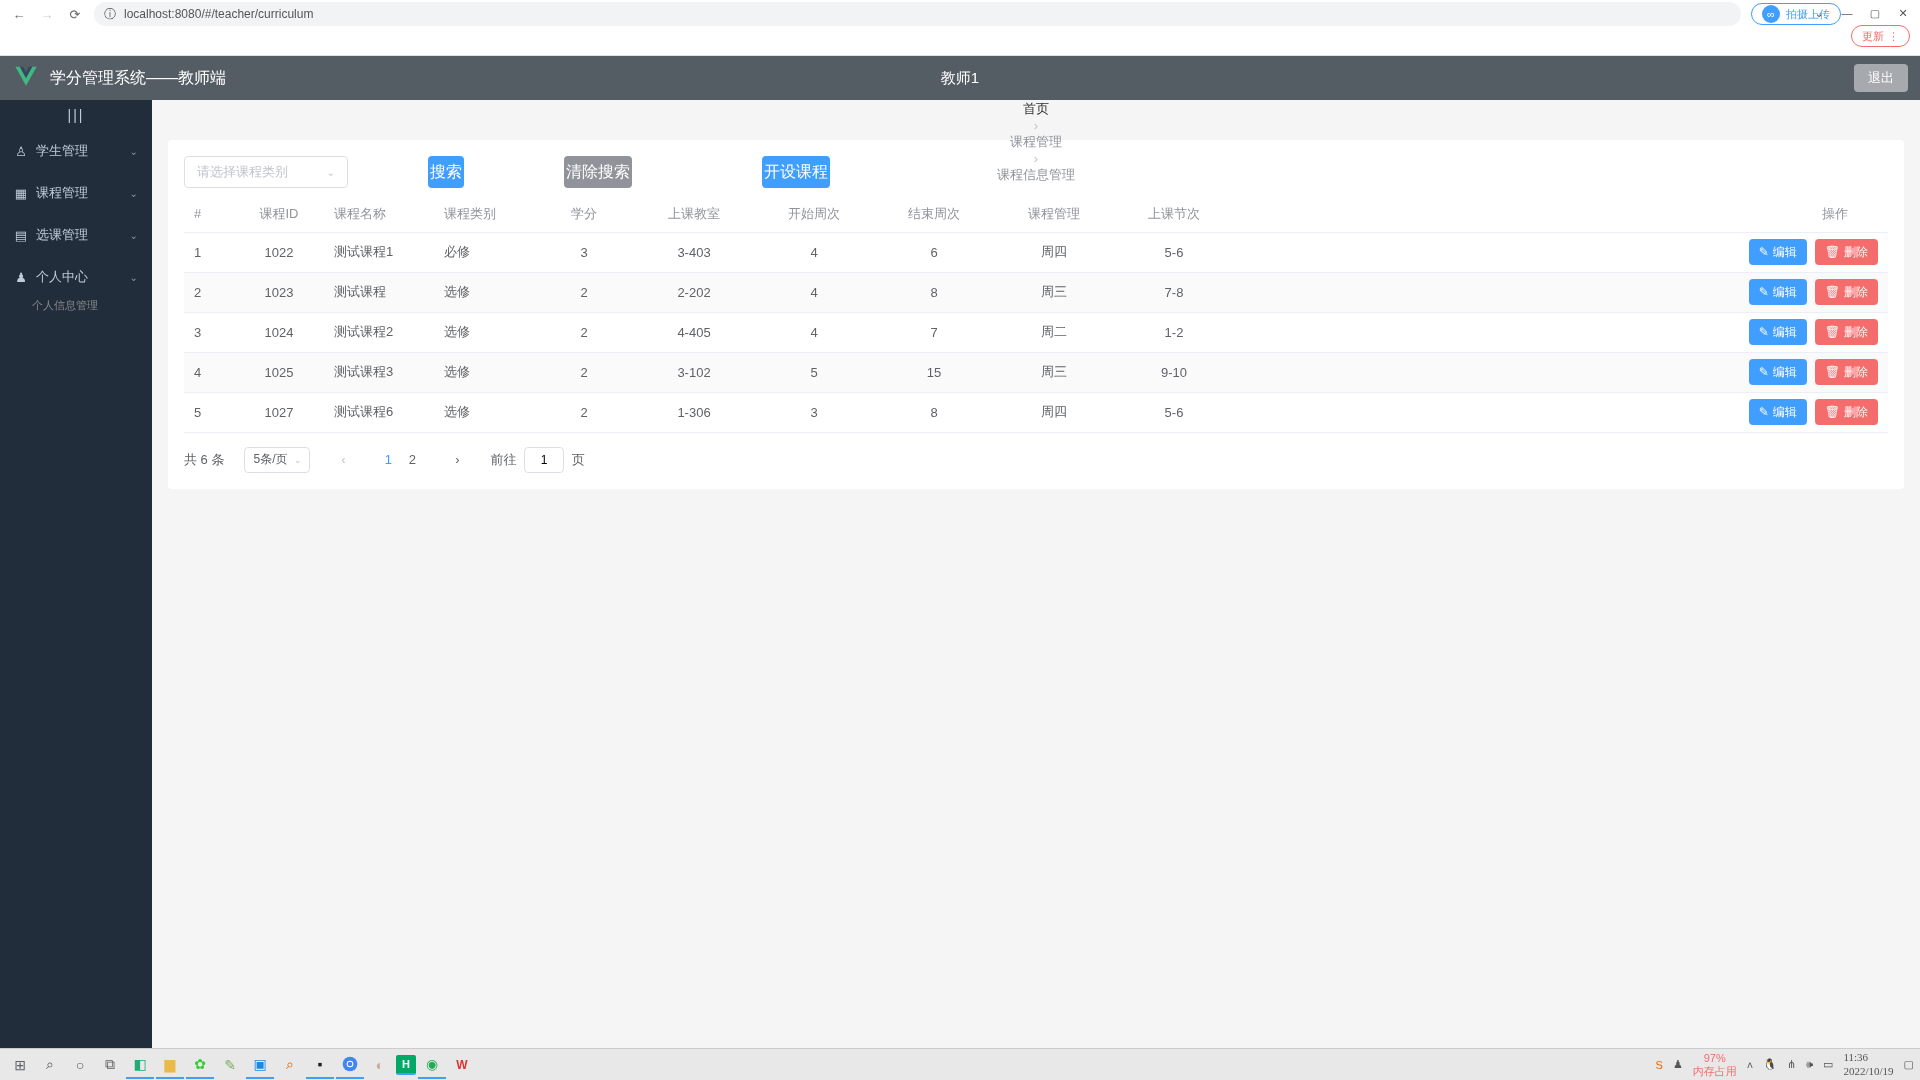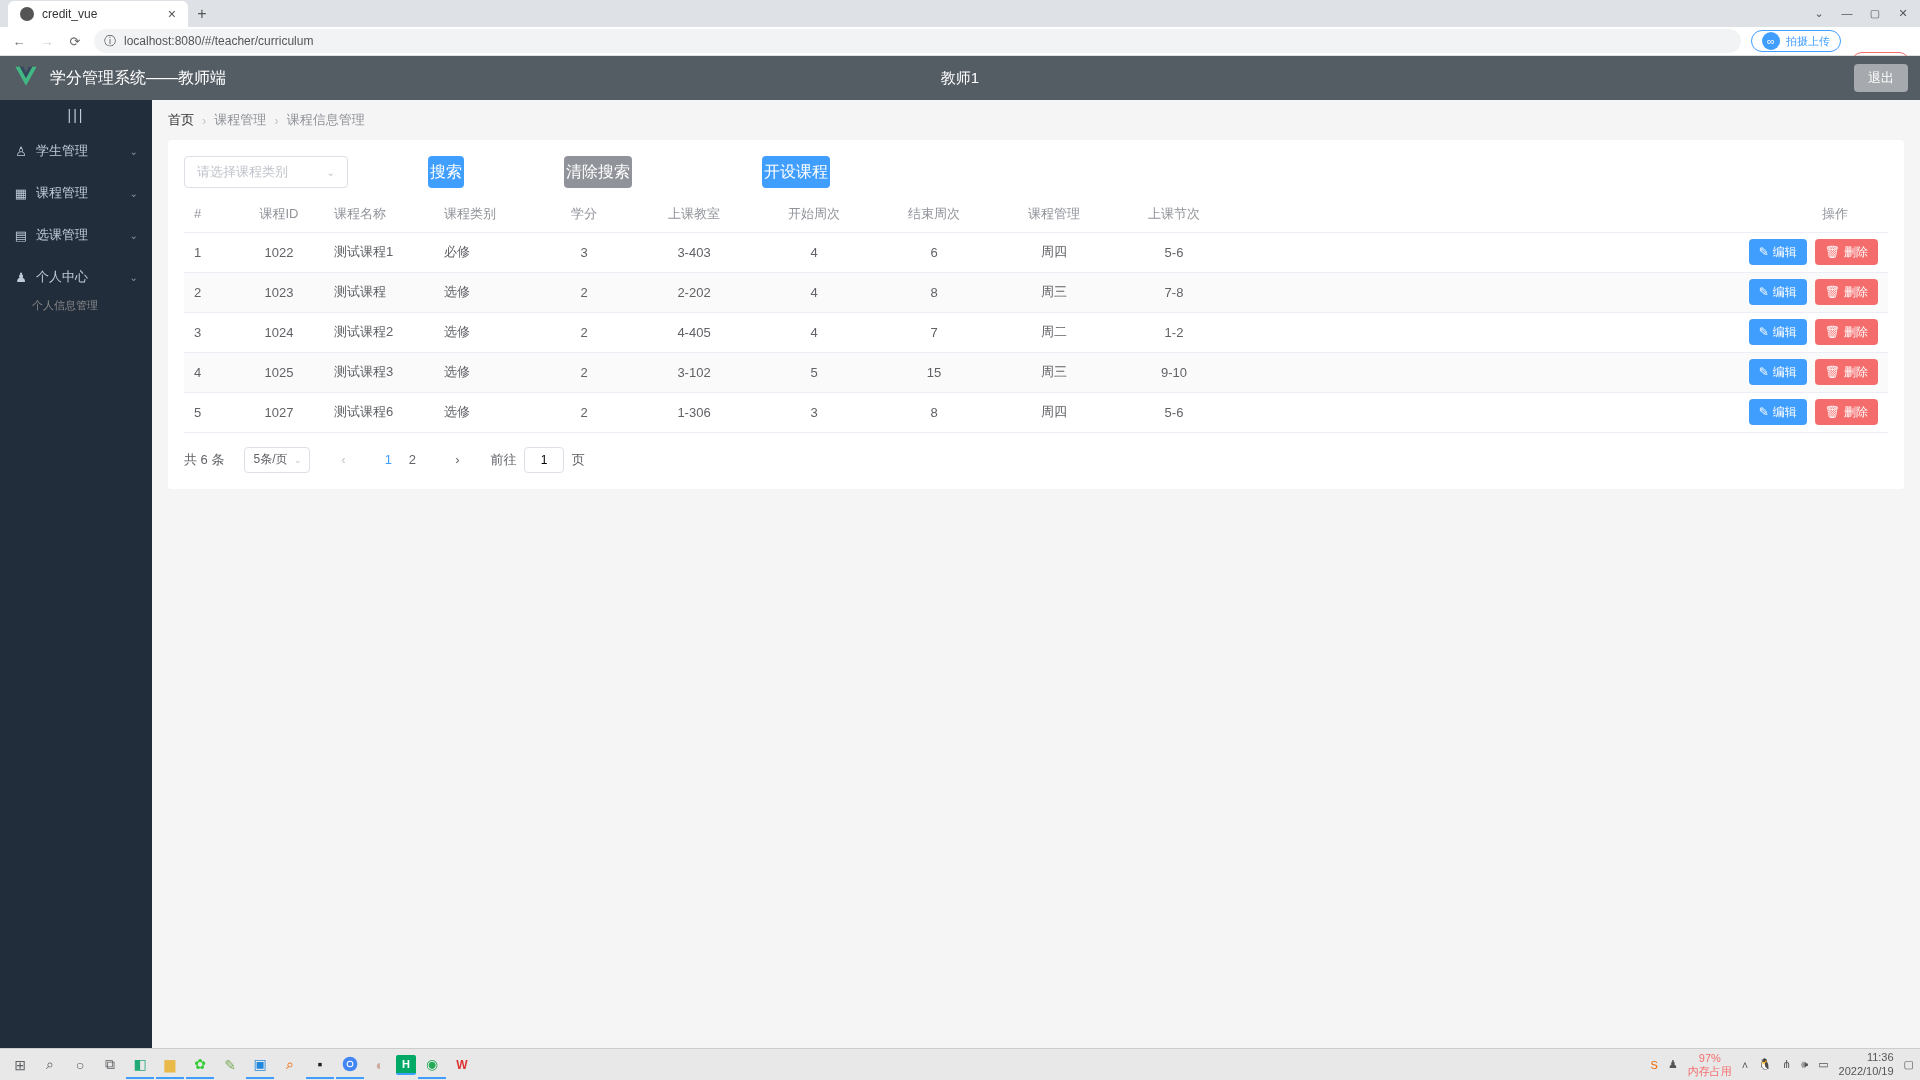--- a/index.html
+++ b/index.html
@@ -27,21 +27,21 @@
 
 .app-body { display: flex; height: calc(100vh - 56px - 44px - 32px); }
 .sidebar { width: 152px; background: #222d3c; color: #bfcbd9; display: flex; flex-direction: column; }
 .collapse-bar { height: 30px; display: flex; align-items: center; justify-content: center; color: #bfcbd9; cursor: pointer; font-size: 14px; letter-spacing: 2px; }
 .menu-item { height: 42px; display: flex; align-items: center; padding: 0 14px; gap: 8px; font-size: 13px; cursor: pointer; position: relative; }
 .menu-item .chev { margin-left: auto; font-size: 10px; color: #909399; }
 .menu-item .mi-icon { width: 14px; text-align: center; }
 .submenu-peek { height: 18px; padding-left: 32px; font-size: 11px; color: #888; overflow: hidden; }
 
 .main { flex: 1; background: #f5f5f5; padding: 0; overflow: auto; }
-.breadcrumb { height: 40px; display: flex; align-items: center; padding: 0 16px; font-size: 13px; background: #f5f5f5; }
+.breadcrumb { height: 40px; display: flex; align-items: center; padding: 0 16px; font-size: 13px; background: #f5f5f5; flex-direction: column; }
 .breadcrumb .home { color: #303133; font-weight: 500; }
 .breadcrumb .sep { margin: 0 8px; color: #c0c4cc; }
 .breadcrumb .crumb { color: #909399; }
 .card { margin: 0 16px 16px 16px; background: #fff; border-radius: 4px; padding: 16px 16px 8px 16px; }
 
 .filters { display: flex; align-items: center; gap: 20px; margin-bottom: 8px; }
 .input-group { display: flex; }
 .input-group input { width: 248px; height: 32px; border: 1px solid #dcdfe6; border-right: none; border-radius: 4px 0 0 4px; padding: 0 12px; font-size: 13px; outline: none; }
 .input-group .search-icon { width: 42px; height: 32px; border: 1px solid #dcdfe6; background: #f5f7fa; border-radius: 0 4px 4px 0; display: flex; align-items: center; justify-content: center; color: #909399; cursor: pointer; }
 .select { width: 164px; height: 32px; border: 1px solid #dcdfe6; border-radius: 4px; padding: 0 12px; display: flex; align-items: center; justify-content: space-between; color: #c0c4cc; font-size: 13px; cursor: pointer; }
@@ -68,39 +68,31 @@
 .page-nav { width: 26px; height: 26px; display: flex; align-items: center; justify-content: center; color: #c0c4cc; cursor: pointer; }
 .page-num { width: 24px; height: 26px; display: flex; align-items: center; justify-content: center; cursor: pointer; font-size: 13px; }
 .page-num.active { color: #409eff; font-weight: 500; }
 .jump input { width: 40px; height: 26px; border: 1px solid #dcdfe6; border-radius: 4px; text-align: center; margin: 0 4px; font-size: 12px; }
 
 .taskbar { position: fixed; bottom: 0; left: 0; right: 0; height: 32px; background: #e8e8e8; border-top: 1px solid #ccc; display: flex; align-items: center; padding: 0 6px; gap: 2px; }
 .tb-icon { width: 28px; height: 28px; display: flex; align-items: center; justify-content: center; font-size: 14px; cursor: pointer; }
 .tb-icon.active { border-bottom: 2px solid #409eff; }
 .tb-right { margin-left: auto; display: flex; align-items: center; gap: 10px; font-size: 11px; color: #555; }
 .mem { color: #f56c6c; text-align: center; line-height: 1.1; }
-.clock { text-align: right; line-height: 1.2; }
+.clock { line-height: 1.2; font-family: Liberation Serif, serif; }
 </style>
 </head>
 <body>
 
 <div class="browser-chrome">
   <div class="win-btns">
     <div class="win-btn">⌄</div>
     <div class="win-btn">—</div>
     <div class="win-btn">▢</div>
     <div class="win-btn">✕</div>
-  </div>
-  <div class="tab-bar">
-    <div class="tab">
-      <span class="favicon"></span>
-      <span>credit_vue</span>
-      <span class="close">×</span>
-    </div>
-    <div class="new-tab">+</div>
   </div>
   <div class="addr-bar">
     <div class="nav-btn">←</div>
     <div class="nav-btn" style="color:#ccc;">→</div>
     <div class="nav-btn">⟳</div>
     <div class="url-box">
       <span>ⓘ</span>
       <span>localhost:8080/#/teacher/curriculum</span>
     </div>
     <div class="ext-pill">

